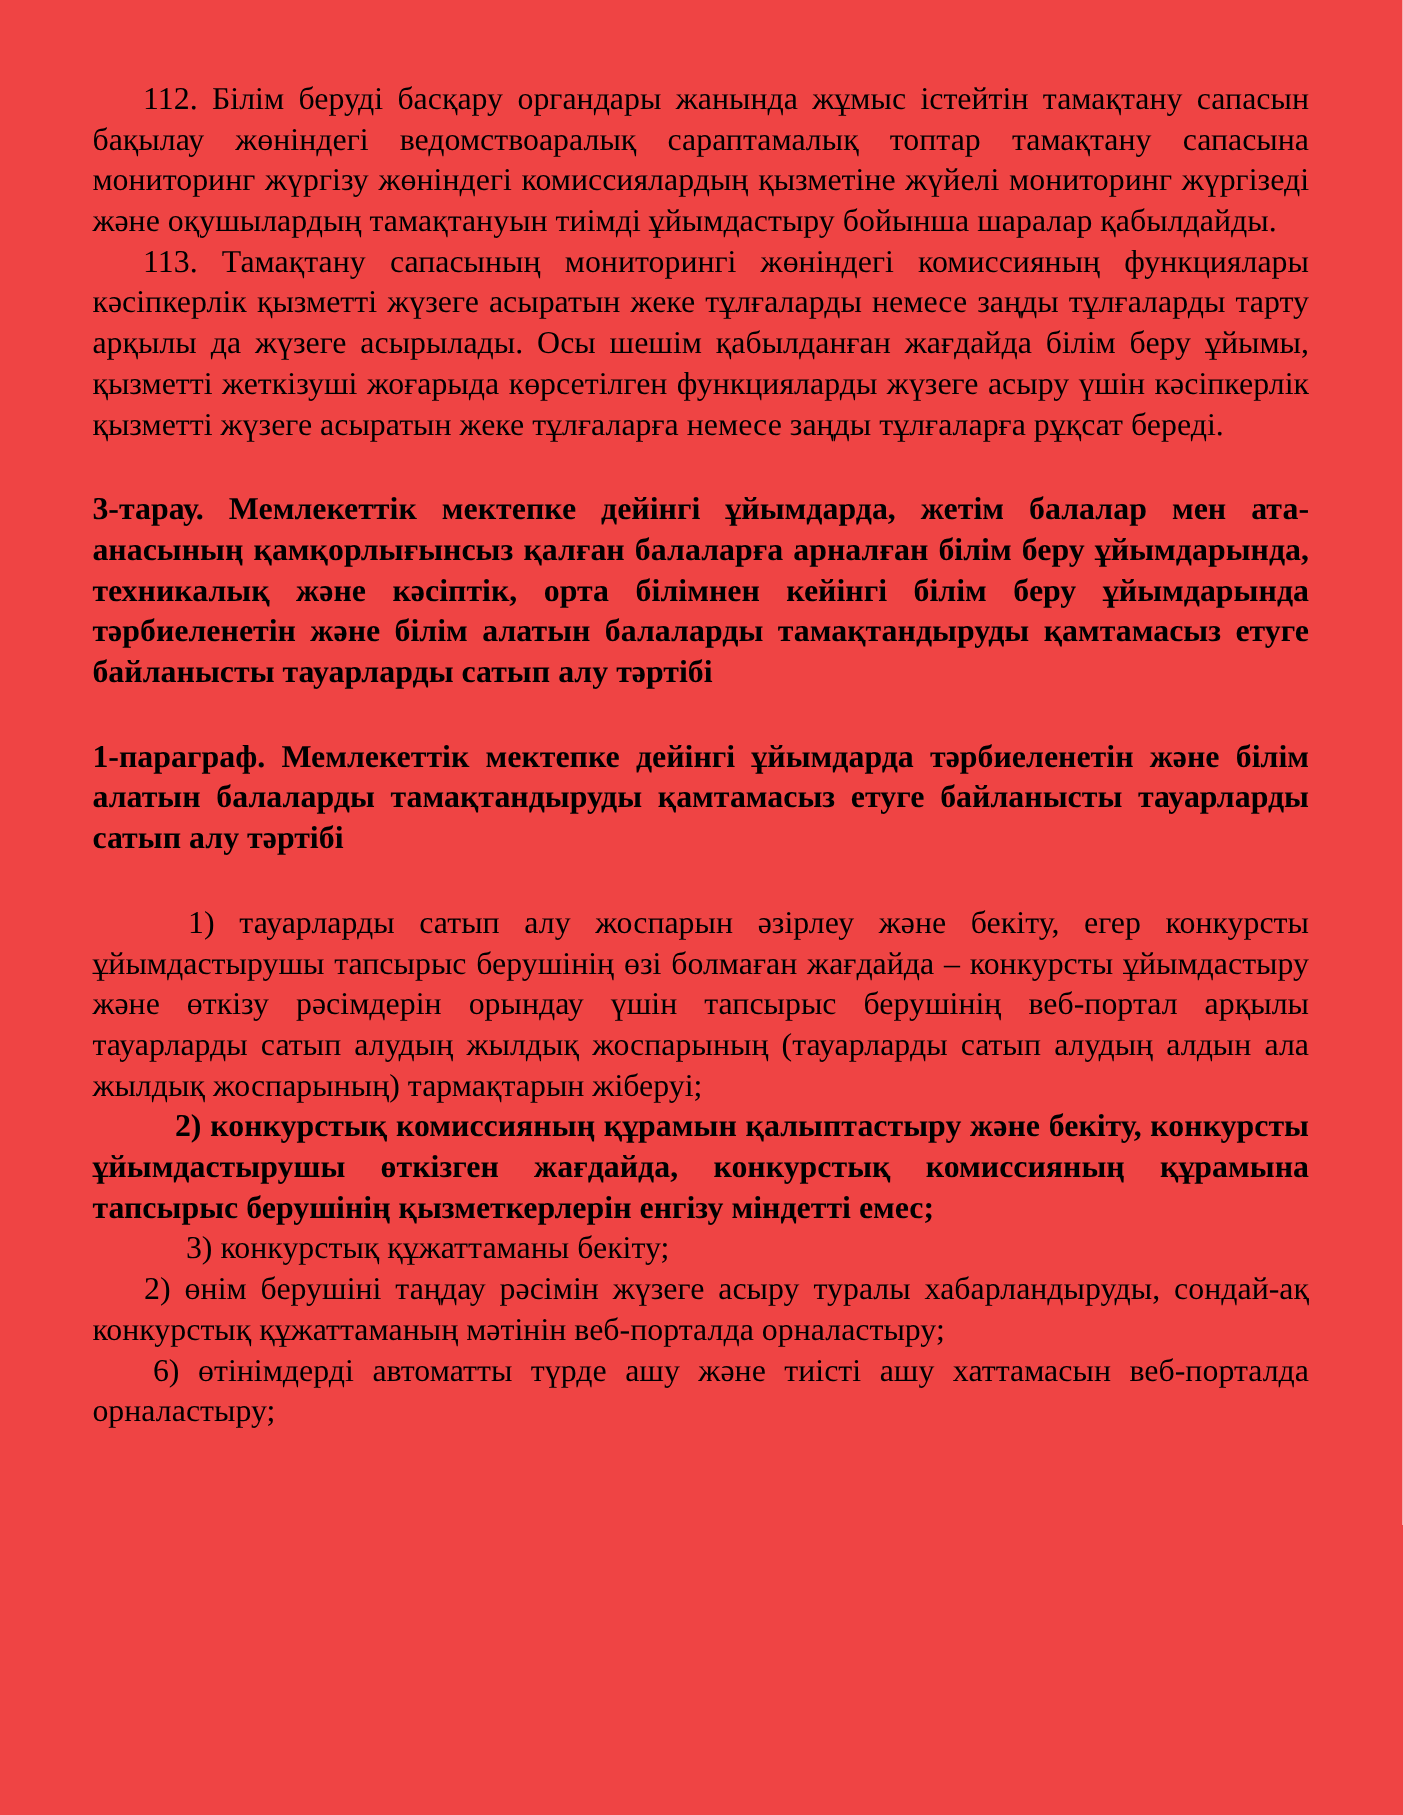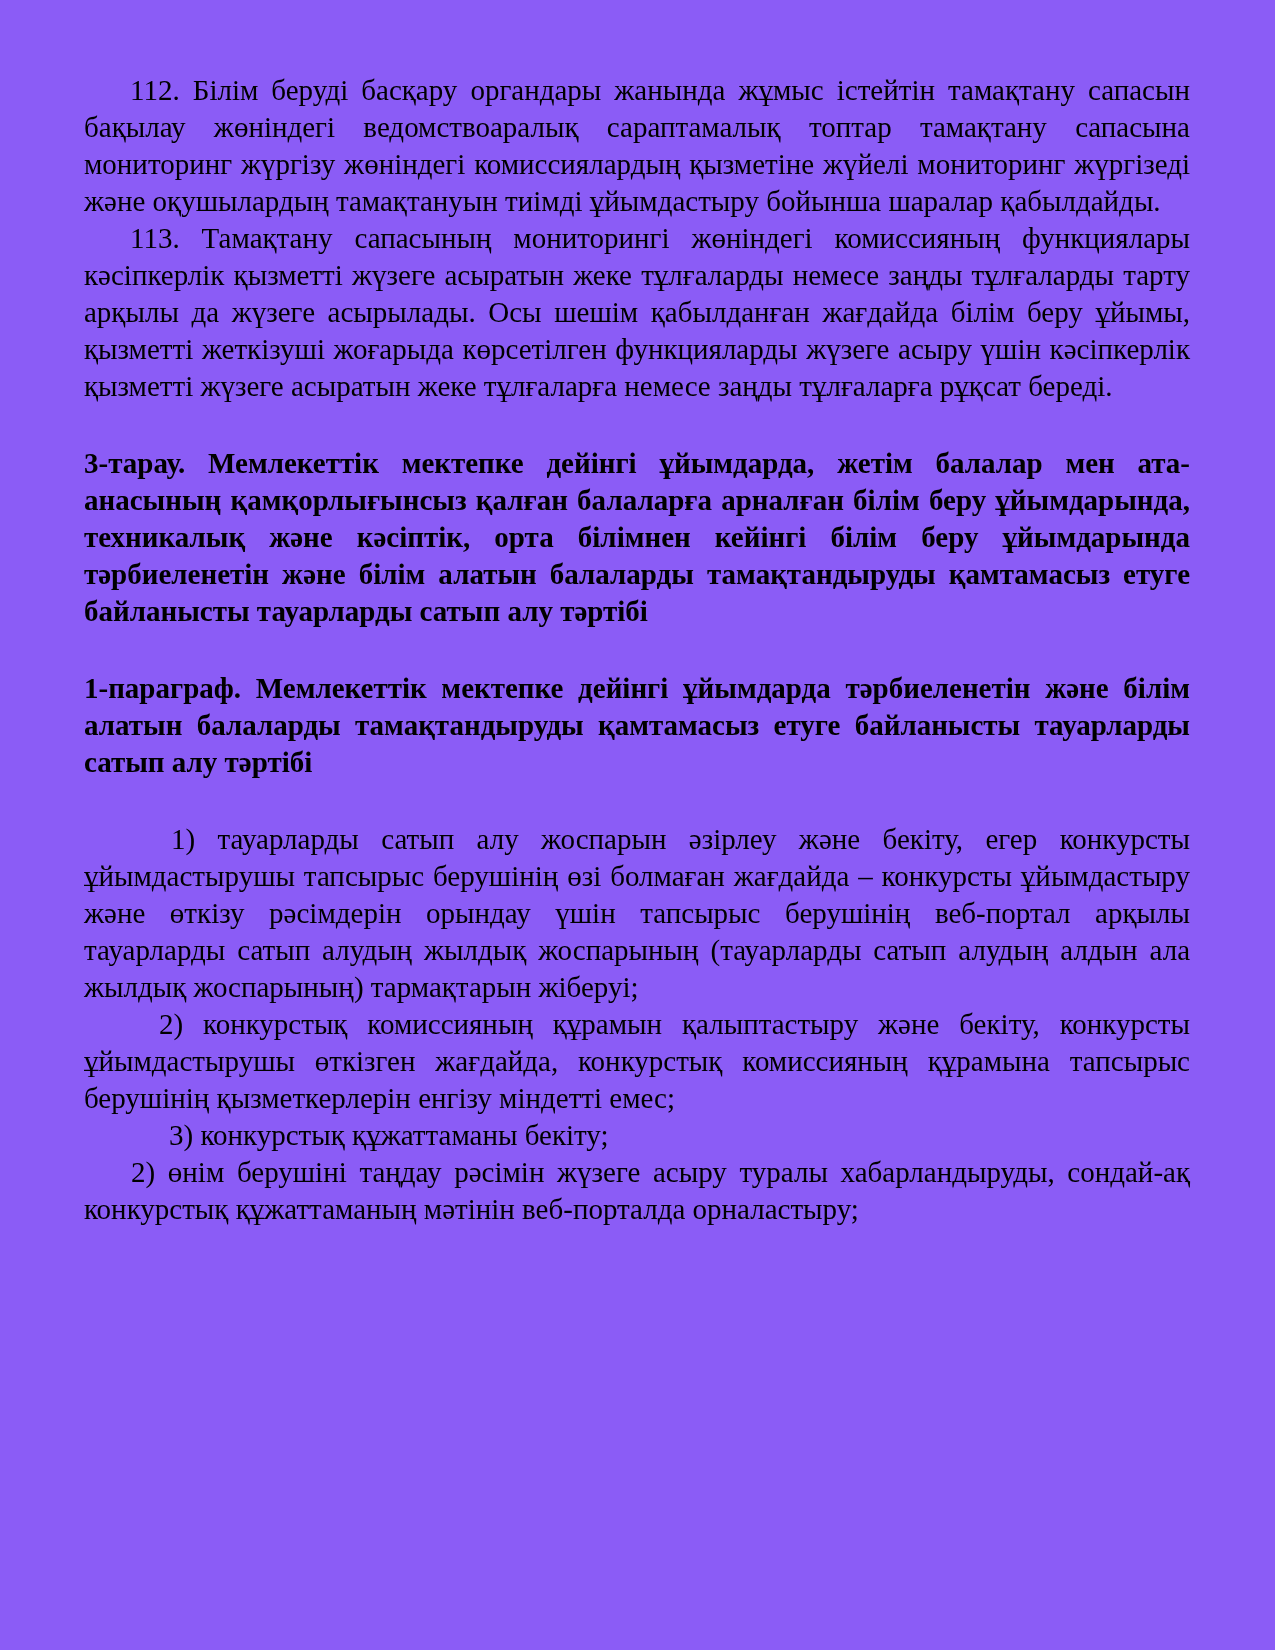--- a/index.html
+++ b/index.html
@@ -6,21 +6,21 @@
     margin: 0;
     padding: 0;
     background: #ffffff;
   }
   .page {
     position: relative;
     width: 1275px;
     height: 1650px;
     box-sizing: border-box;
     padding: 72px 85px 0 84px;
-    background: #8b5cf6;
+    background: #ef4444;
     color: #000000;
     font-family: "Liberation Serif", "DejaVu Serif", serif;
     font-size: 29px;
     line-height: 37px;
     text-align: justify;
     overflow: hidden;
   }
   .para {
     margin: 0;
   }
@@ -29,21 +29,21 @@
     font-weight: bold;
     text-align: justify;
   }
   .pre-gap {
     margin-top: 25px;
   }
   .indent-46 { text-indent: 46px; }
   .indent-44 { text-indent: 44px; margin-left: 41px; }
   .indent-47 { text-indent: 47px; }
   .indent-55 { text-indent: 55px; }
-  .indent-75 { text-indent: 75px; }
+  .indent-75 { text-indent: 75px; font-weight: bold; }
   .indent-87 { text-indent: 87px; }
 </style>
 </head>
 <body>
 
 <div class="page">
 
   <p class="para indent-46">112. Білім беруді басқару органдары жанында жұмыс істейтін тамақтану сапасын бақылау жөніндегі ведомствоаралық сараптамалық топтар тамақтану сапасына мониторинг жүргізу жөніндегі комиссиялардың қызметіне жүйелі мониторинг жүргізеді және оқушылардың тамақтануын тиімді ұйымдастыру бойынша шаралар қабылдайды.</p>
 
   <p class="para indent-46">113. Тамақтану сапасының мониторингі жөніндегі комиссияның функциялары кәсіпкерлік қызметті жүзеге асыратын жеке тұлғаларды немесе заңды тұлғаларды тарту арқылы да жүзеге асырылады. Осы шешім қабылданған жағдайда білім беру ұйымы, қызметті жеткізуші жоғарыда көрсетілген функцияларды жүзеге асыру үшін кәсіпкерлік қызметті жүзеге асыратын жеке тұлғаларға немесе заңды тұлғаларға рұқсат береді.</p>
@@ -55,14 +55,15 @@
 
   <p class="para indent-87">1) тауарларды сатып алу жоспарын әзірлеу және бекіту, егер конкурсты ұйымдастырушы тапсырыс берушінің өзі болмаған жағдайда – конкурсты ұйымдастыру және өткізу рәсімдерін орындау үшін тапсырыс берушінің веб-портал арқылы тауарларды сатып алудың жылдық жоспарының (тауарларды сатып алудың алдын ала жылдық жоспарының) тармақтарын жіберуі;</p>
 
   <p class="para indent-75">2) конкурстық комиссияның құрамын қалыптастыру және бекіту, конкурсты ұйымдастырушы өткізген жағдайда, конкурстық комиссияның құрамына тапсырыс берушінің қызметкерлерін енгізу міндетті емес;</p>
 
   <p class="para indent-44">3) конкурстық құжаттаманы бекіту;</p>
 
   <p class="para indent-47">2) өнім берушіні таңдау рәсімін жүзеге асыру туралы хабарландыруды, сондай-ақ конкурстық құжаттаманың мәтінін веб-порталда орналастыру;</p>
 
 
+  <p class="para indent-55">6) өтінімдерді автоматты түрде ашу және тиісті ашу хаттамасын веб-порталда орналастыру;</p>
 
 </div>
 
 </body></html>

